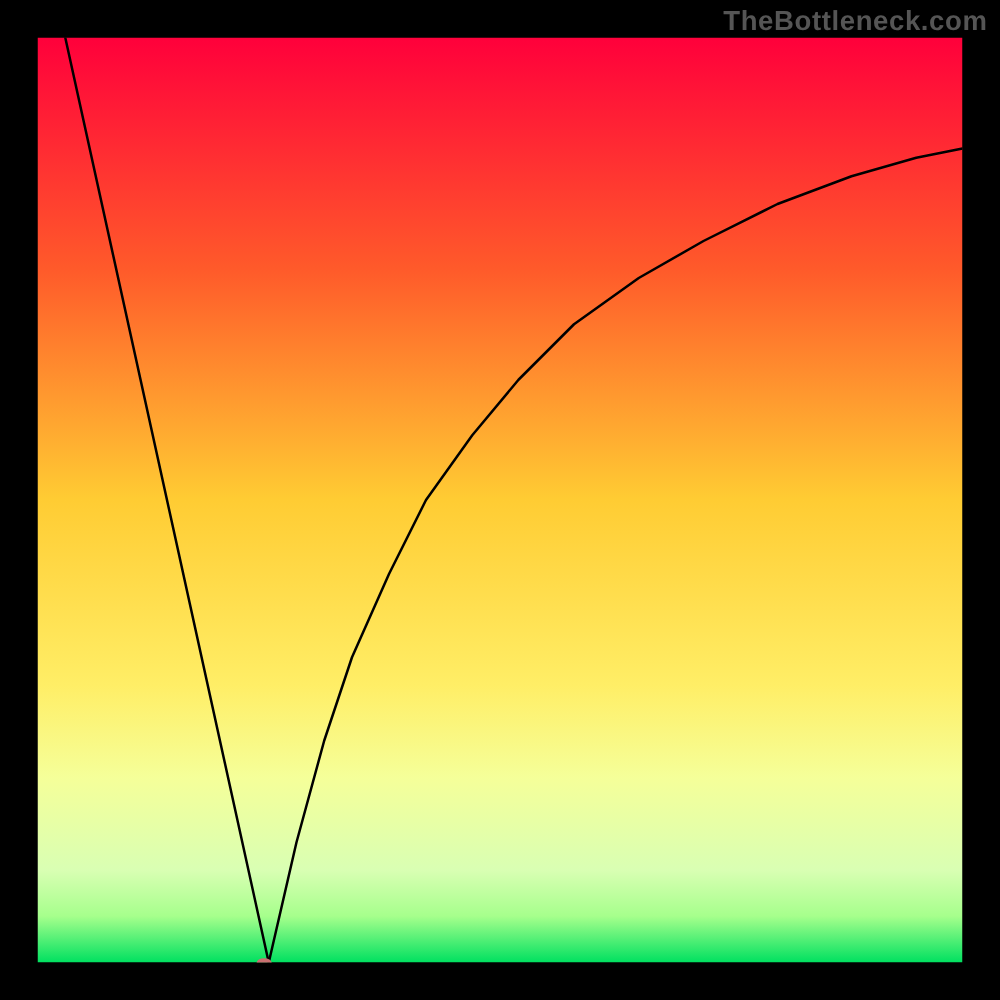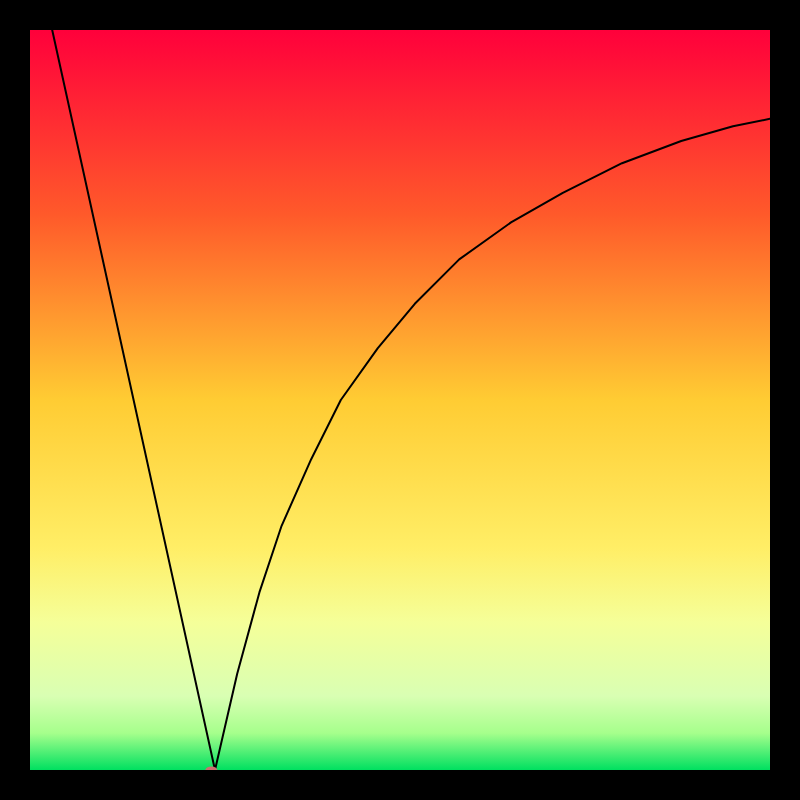--- a/index.html
+++ b/index.html
@@ -38,20 +38,21 @@
     display: block;
     width: 740px;
     height: 740px;
   }
 </style>
 </head>
 <body>
 
 <div class="frame">
 
+  <div class="watermark">TheBottleneck.com</div>
 
   <div class="plot-wrap">
     <svg id="chart-svg" viewBox="0 0 740 740">
       <defs>
         <linearGradient id="bg-grad" x1="0" y1="0" x2="0" y2="1">
             <stop offset="0%" stop-color="#ff003b"></stop>
             <stop offset="25%" stop-color="#ff5a2a"></stop>
             <stop offset="50%" stop-color="#ffcc33"></stop>
             <stop offset="70%" stop-color="#ffee66"></stop>
             <stop offset="80%" stop-color="#f5ff99"></stop>

